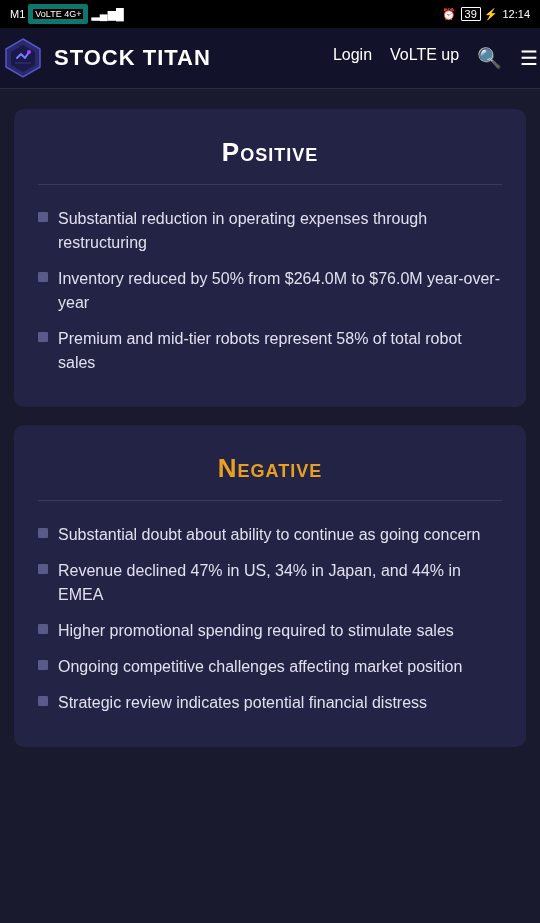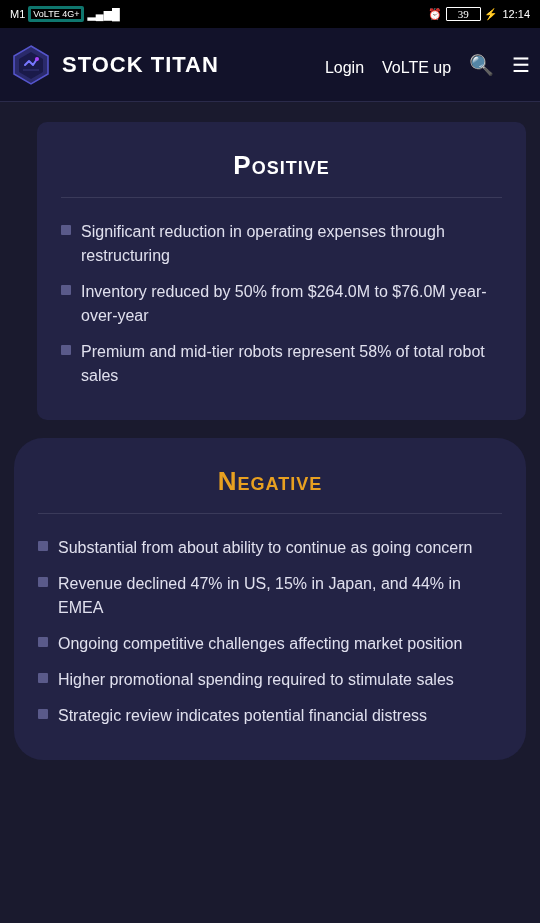--- a/index.html
+++ b/index.html
@@ -36,22 +36,22 @@
       display: flex;
       align-items: center;
       gap: 4px;
     }
 
     
     .header {
       background: #12122a;
       display: flex;
       align-items: center;
-      padding: 10px 10px;
-      height: 74px;
+      padding: 10px 2px;
+      height: 61px;
       border-bottom: 1px solid #2a2a4a;
     }
     .logo-area {
       display: flex;
       align-items: center;
       gap: 10px;
       flex: 1;
     }
     .logo-icon {
       width: 42px;
@@ -59,21 +59,21 @@
     }
     .logo-text {
       font-size: 22px;
       font-weight: 900;
       color: #ffffff;
       letter-spacing: 1px;
       text-transform: uppercase;
     }
     .nav-links {
       display: flex;
-      align-items: flex-end;
+      align-items: flex-start;
       gap: 18px;
     }
     .nav-link {
       font-size: 16px;
       color: #ffffff;
       text-decoration: none;
       cursor: pointer;
     }
     .nav-icon {
       font-size: 20px;
@@ -90,26 +90,24 @@
     }
 
     
     .card {
       border-radius: 10px;
       padding: 28px 24px 32px 24px;
     }
 
     .card-positive {
       background: #232345;
-      margin-left: 23px;
     }
 
     .card-negative {
       background: #232345;
-      border-radius: 29px;
     }
 
     .card-title {
       text-align: center;
       font-size: 26px;
       font-weight: 700;
       letter-spacing: 1px;
       margin-bottom: 16px;
       font-variant: small-caps;
     }
@@ -156,26 +154,26 @@
     .bullet-text {
       flex: 1;
     }
   </style>
 </head>
 <body>
 
 <div class="status-bar">
   <div class="status-left">
     <span>M1</span>
-    <span style="font-size:9px; border:3px solid #0f766e; padding:0 2px; border-radius:2px;">VoLTE 4G+</span>
+    <span style="font-size:9px; border:5px solid #0f766e; padding:0 2px; border-radius:2px;">VoLTE 4G+</span>
     <span>▂▄▆█</span>
   </div>
   <div class="status-right">
     <span>⏰</span>
-    <span style="border:1px solid #fff; border-radius:1px; padding:0 11px; font-size:11px;font-family:Liberation Serif, serif;">39</span>
+    <span style="border:1px solid #fff; border-radius:1px; padding:0 3px; font-size:11px;">39</span>
     <span>⚡</span>
     <span>12:14</span>
   </div>
 </div>
 
 <div class="header">
   <div class="logo-area">
 
     <svg class="logo-icon" viewBox="0 0 42 42" xmlns="http://www.w3.org/2000/svg">
       <polygon points="21,2 38,12 38,30 21,40 4,30 4,12" fill="#2a2a6a" stroke="#5555cc" stroke-width="1.5"></polygon>
@@ -195,53 +193,53 @@
 </div>
 
 <div class="main-content">
 
   <div class="card card-positive">
     <div class="card-title">Positive</div>
     <hr class="card-divider">
     <ul class="bullet-list">
       <li class="bullet-item">
         <span class="bullet-marker"></span>
-        <span class="bullet-text">Significant reduction in operating expenses through restructuring</span>
+        <span class="bullet-text">Substantial reduction in operating expenses through restructuring</span>
       </li>
       <li class="bullet-item">
         <span class="bullet-marker"></span>
         <span class="bullet-text">Inventory reduced by 50% from $264.0M to $76.0M year-over-year</span>
       </li>
       <li class="bullet-item">
         <span class="bullet-marker"></span>
         <span class="bullet-text">Premium and mid-tier robots represent 58% of total robot sales</span>
       </li>
     </ul>
   </div>
 
   <div class="card card-negative">
     <div class="card-title">Negative</div>
     <hr class="card-divider">
     <ul class="bullet-list">
       <li class="bullet-item">
         <span class="bullet-marker"></span>
-        <span class="bullet-text">Substantial from about ability to continue as going concern</span>
-      </li>
-      <li class="bullet-item">
-        <span class="bullet-marker"></span>
-        <span class="bullet-text">Revenue declined 47% in US, 15% in Japan, and 44% in EMEA</span>
+        <span class="bullet-text">Substantial doubt about ability to continue as going concern</span>
+      </li>
+      <li class="bullet-item">
+        <span class="bullet-marker"></span>
+        <span class="bullet-text">Revenue declined 47% in US, 34% in Japan, and 44% in EMEA</span>
+      </li>
+      <li class="bullet-item">
+        <span class="bullet-marker"></span>
+        <span class="bullet-text">Higher promotional spending required to stimulate sales</span>
       </li>
       <li class="bullet-item">
         <span class="bullet-marker"></span>
         <span class="bullet-text">Ongoing competitive challenges affecting market position</span>
       </li>
       <li class="bullet-item">
         <span class="bullet-marker"></span>
-        <span class="bullet-text">Higher promotional spending required to stimulate sales</span>
-      </li>
-      <li class="bullet-item">
-        <span class="bullet-marker"></span>
         <span class="bullet-text">Strategic review indicates potential financial distress</span>
       </li>
     </ul>
   </div>
 
 </div>
 
 </body></html>

